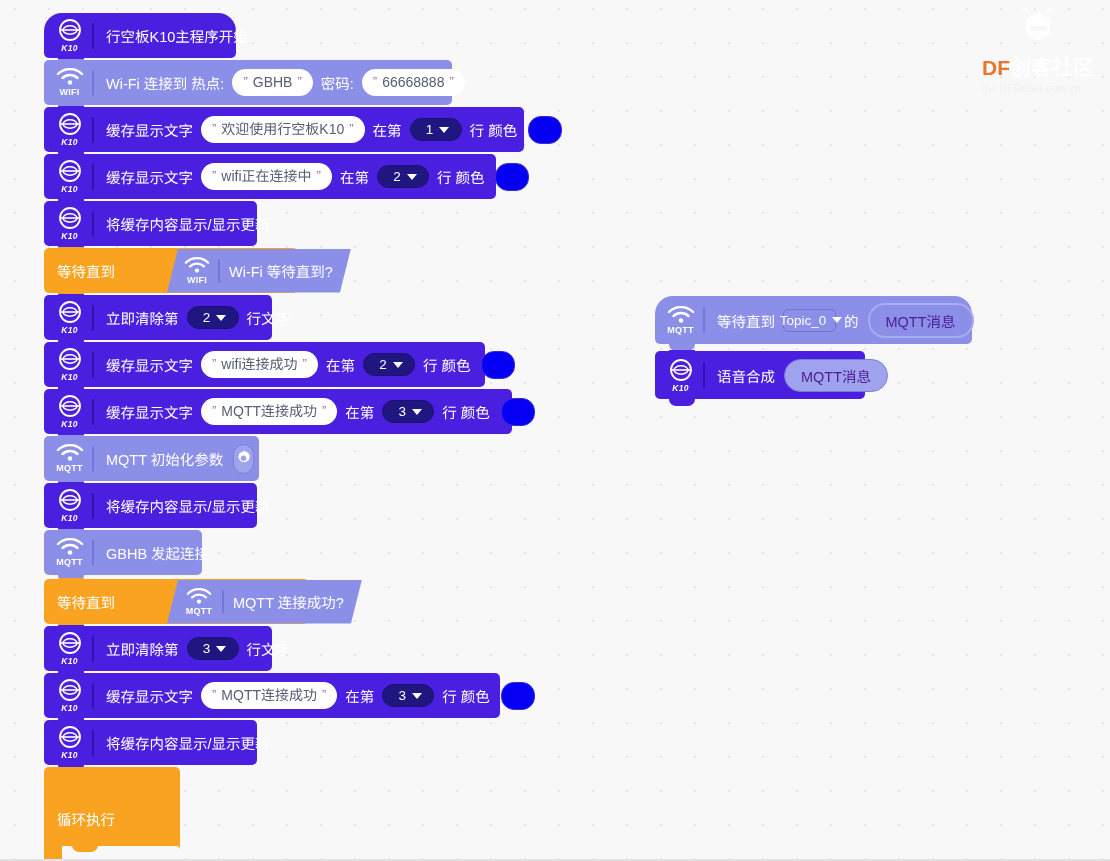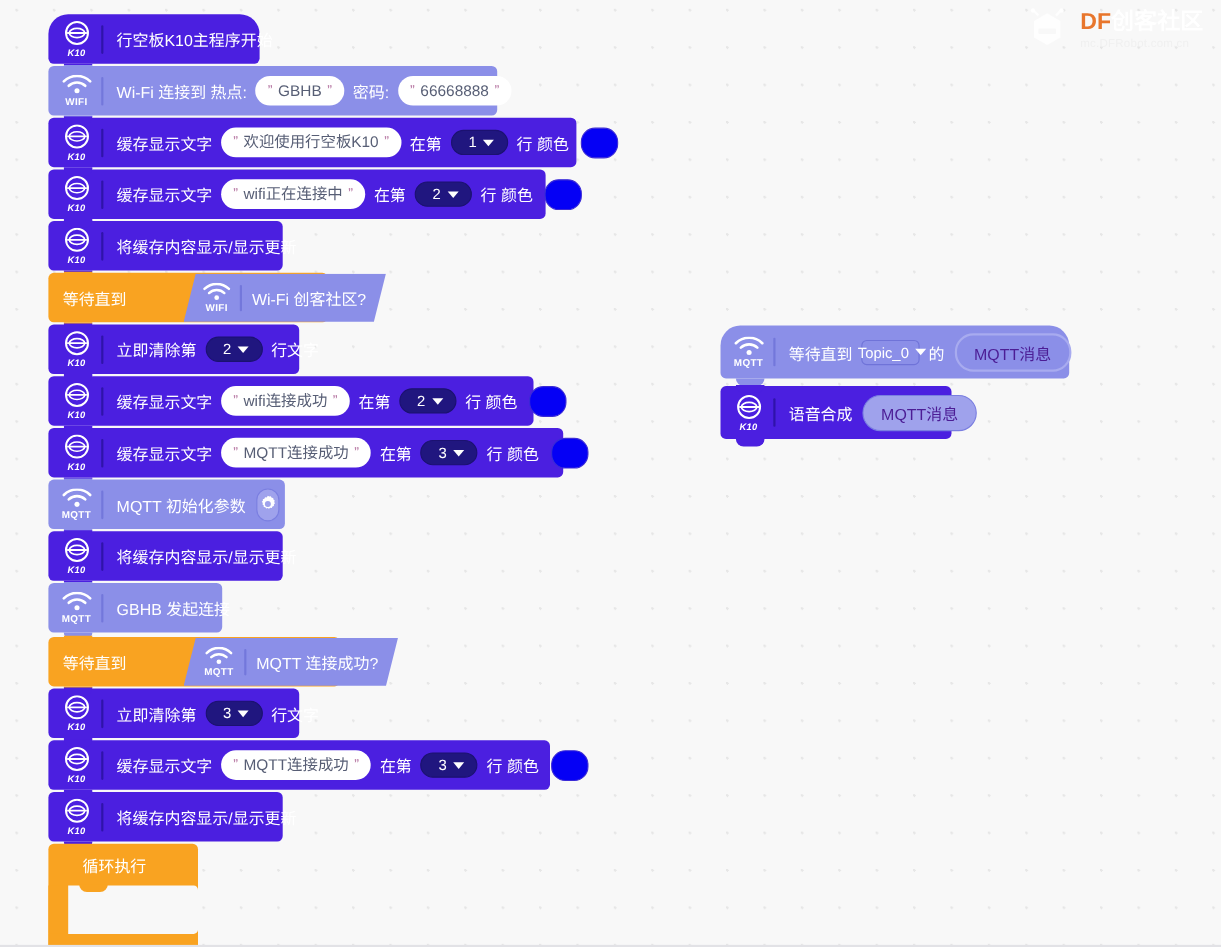--- a/index.html
+++ b/index.html
@@ -22,21 +22,21 @@
   
   #canvas:after{
     content:"";position:absolute;left:0;right:0;bottom:0;height:2px;
     background:#e2e2e6;
   }
 
   
   .watermark{
     position:absolute;right:16px;top:6px;
     display:flex;align-items:center;gap:9px;
-    opacity:1;pointer-events:none;user-select:none;
+    opacity:1;pointer-events:none;user-select:none;flex-direction:column;
   }
   .wm-logo{width:42px;height:42px;position:relative;flex:none;}
   .wm-text{display:flex;flex-direction:column;line-height:1;}
   .wm-title{font-size:21px;font-weight:bold;letter-spacing:0px;white-space:nowrap;}
   .wm-title .df{color:#e8762c;}
   .wm-title .cn{color:#ffffff;text-shadow:0 0 1px rgba(0,0,0,0.02);}
   .wm-url{font-size:10.5px;color:#f0f0f0;margin-top:5px;letter-spacing:.2px;}
 
   
   .blk{
@@ -157,21 +157,21 @@
     padding:0 18px 0 6px;
     font-size:14.5px;
   }
   .hexwrap .divider{background:#6f73d8;height:24px;}
 
   
   .loop{
     position:absolute;background:#f9a321;color:#fff;
     border-radius:5px;font-size:14.5px;
   }
-  .loop .top{height:38px;display:flex;align-items:center;padding-left:28px;}
+  .loop .top{height:38px;display:flex;align-items:flex-start;padding-left:10px;margin-top:41px;}
   .loop .mouthrow{display:flex;}
   .loop .arm{width:18px;background:#f9a321;height:44px;}
   .loop .mouth{
     flex:1;background:#f8f8f8;height:44px;position:relative;
     border-radius:0 4px 4px 0;
   }
   .loop .mouth:before{
     content:"";position:absolute;left:10px;top:-1px;width:26px;height:7px;
     background:#f9a321;border-radius:0 0 7px 7px;
   }
@@ -310,21 +310,21 @@
     <span class="hexwrap">
       <span class="icol" style="width:40px;">
         <svg width="26" height="17" viewBox="0 0 28 18">
           <path d="M2 6 A17 17 0 0 1 26 6" fill="none" stroke="#fff" stroke-width="2.4" stroke-linecap="round"></path>
           <path d="M6.5 10 A11 11 0 0 1 21.5 10" fill="none" stroke="#fff" stroke-width="2.4" stroke-linecap="round"></path>
           <circle cx="14" cy="14.5" r="2.3" fill="#fff"></circle>
         </svg>
         <span class="ilabel">WIFI</span>
       </span>
       <span class="divider"></span>
-      <span>Wi-Fi 创客社区?</span>
+      <span>Wi-Fi 等待直到?</span>
     </span>
   </div>
 
   <div class="blk k10 notch bump" style="left:44px;top:295px;height:45px;width:228px;">
     <div class="icol">
       <svg width="24" height="24" viewBox="0 0 24 24">
         <circle cx="12" cy="12" r="10" fill="none" stroke="#fff" stroke-width="1.8"></circle>
         <ellipse cx="12" cy="12" rx="7" ry="4.2" fill="none" stroke="#fff" stroke-width="1.5"></ellipse>
         <line x1="3" y1="12" x2="21" y2="12" stroke="#fff" stroke-width="1.6"></line>
       </svg>

